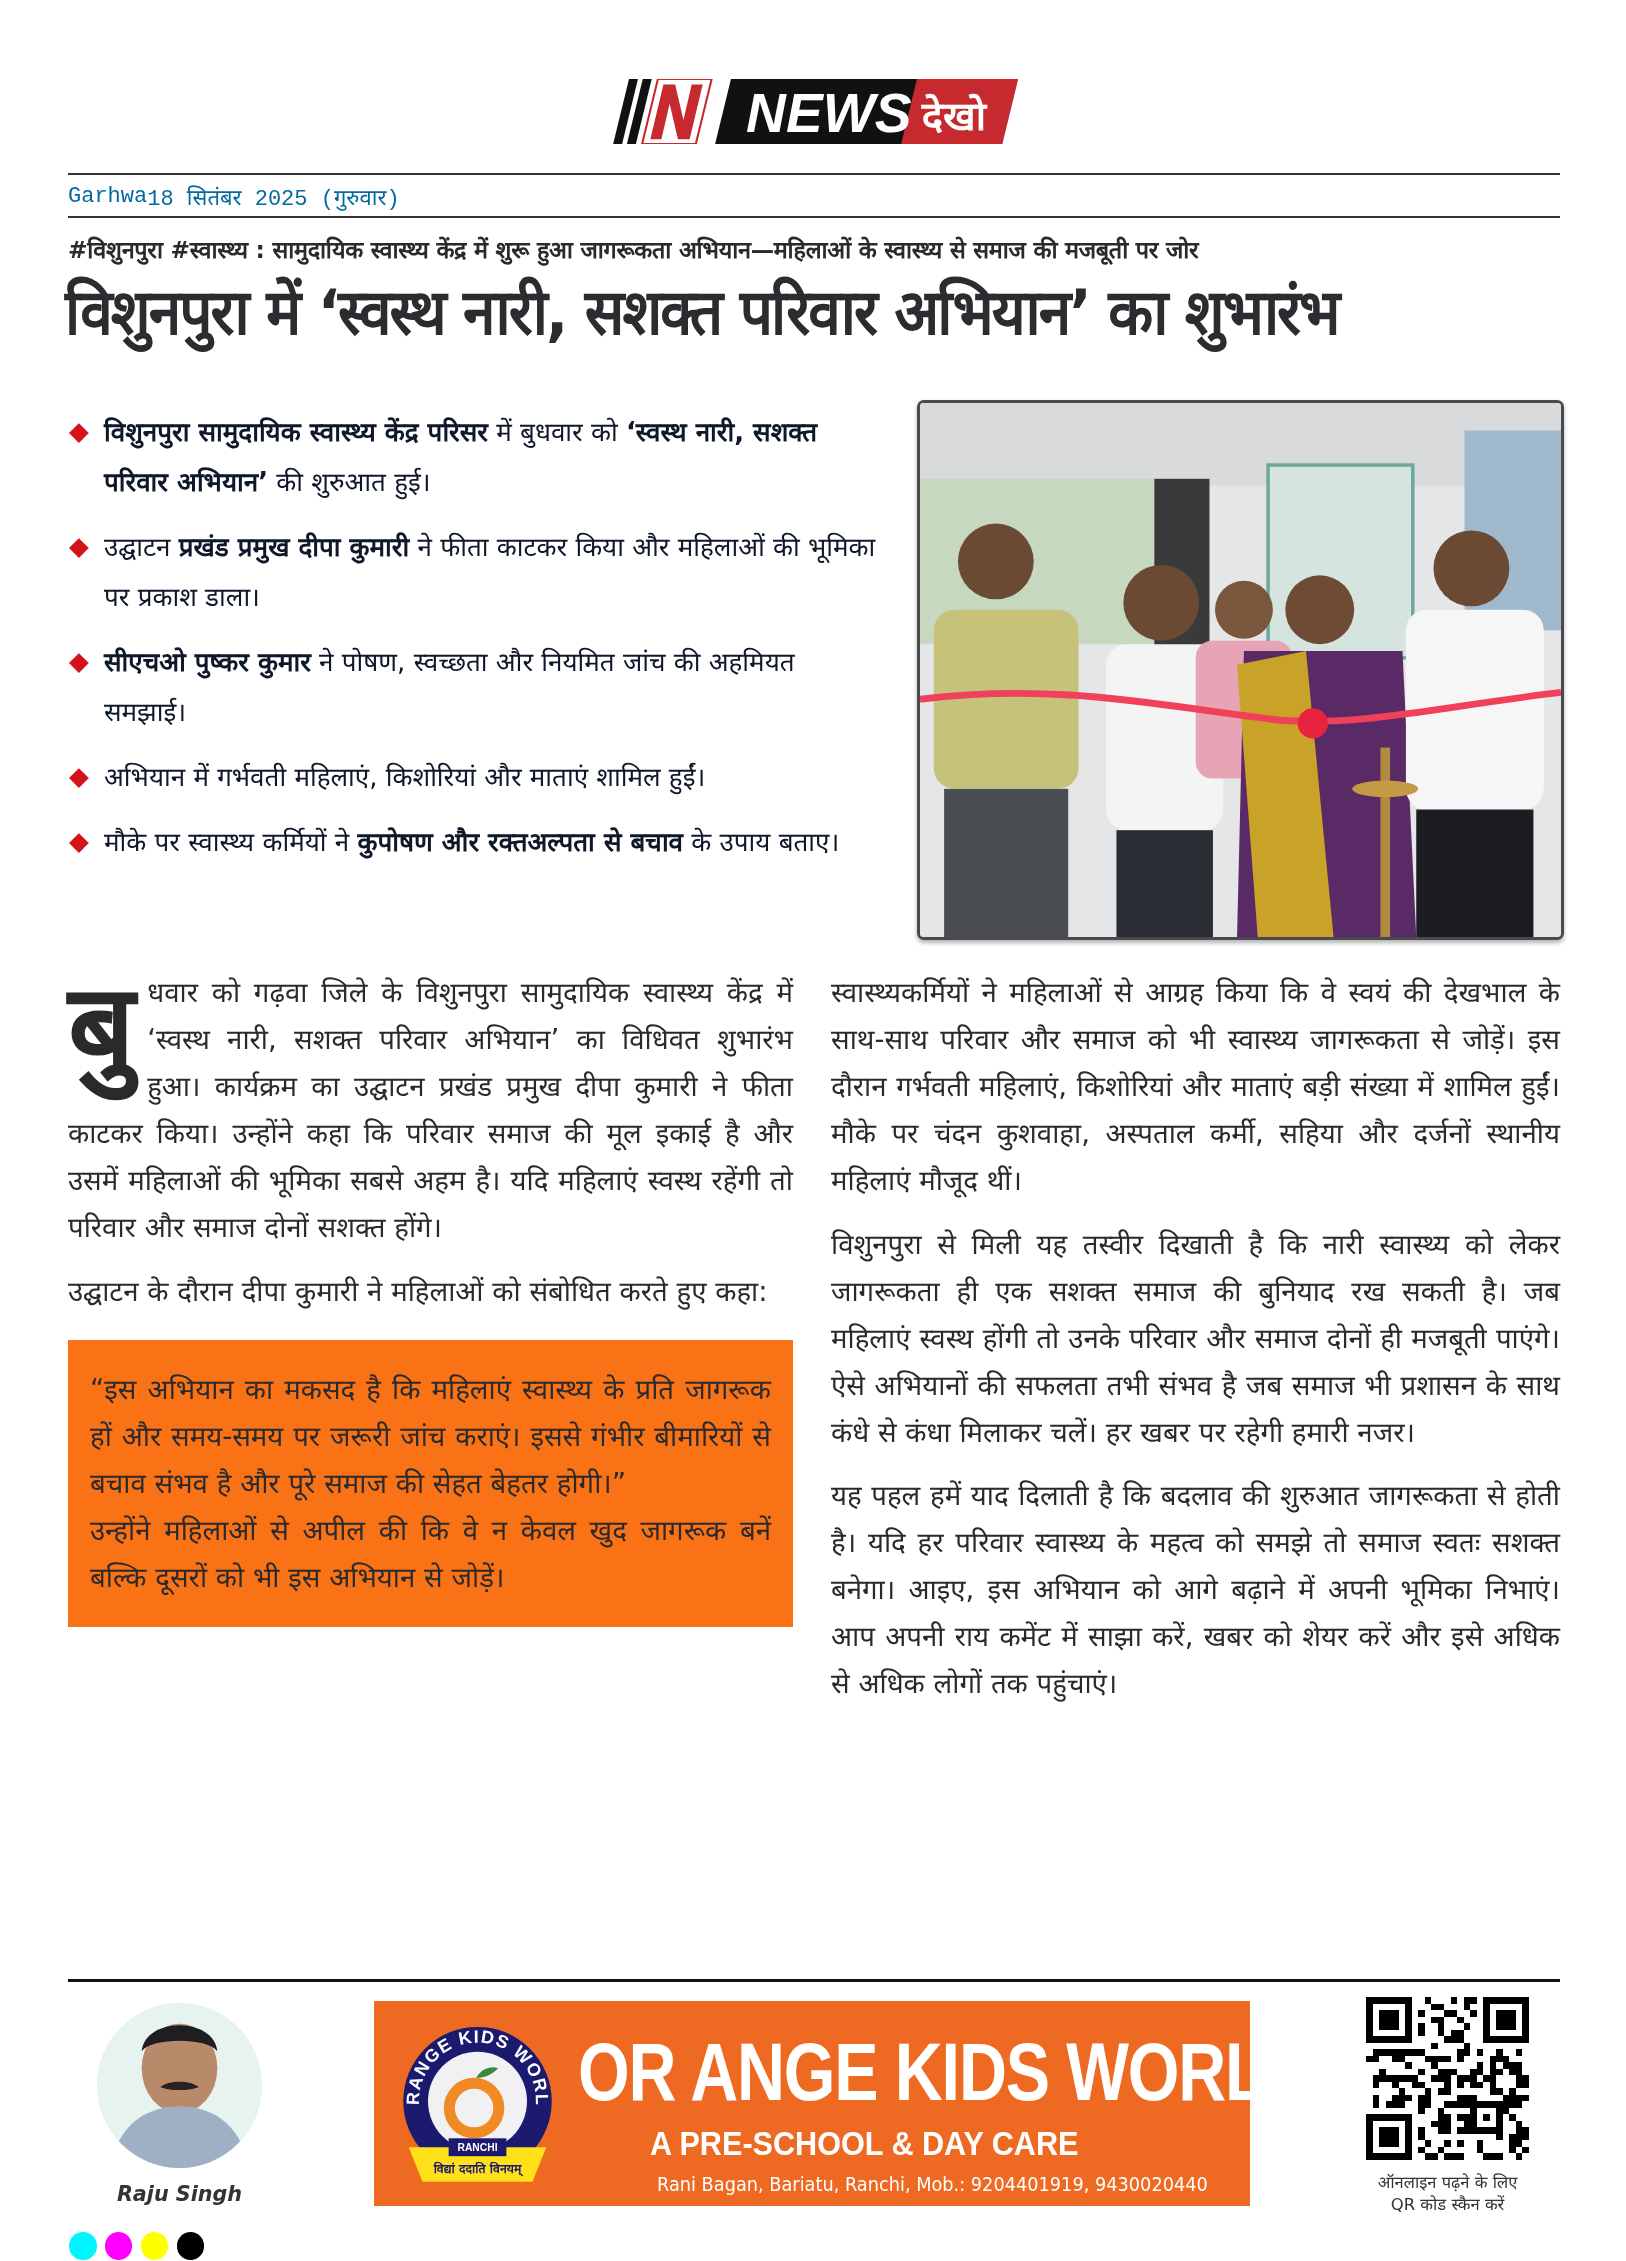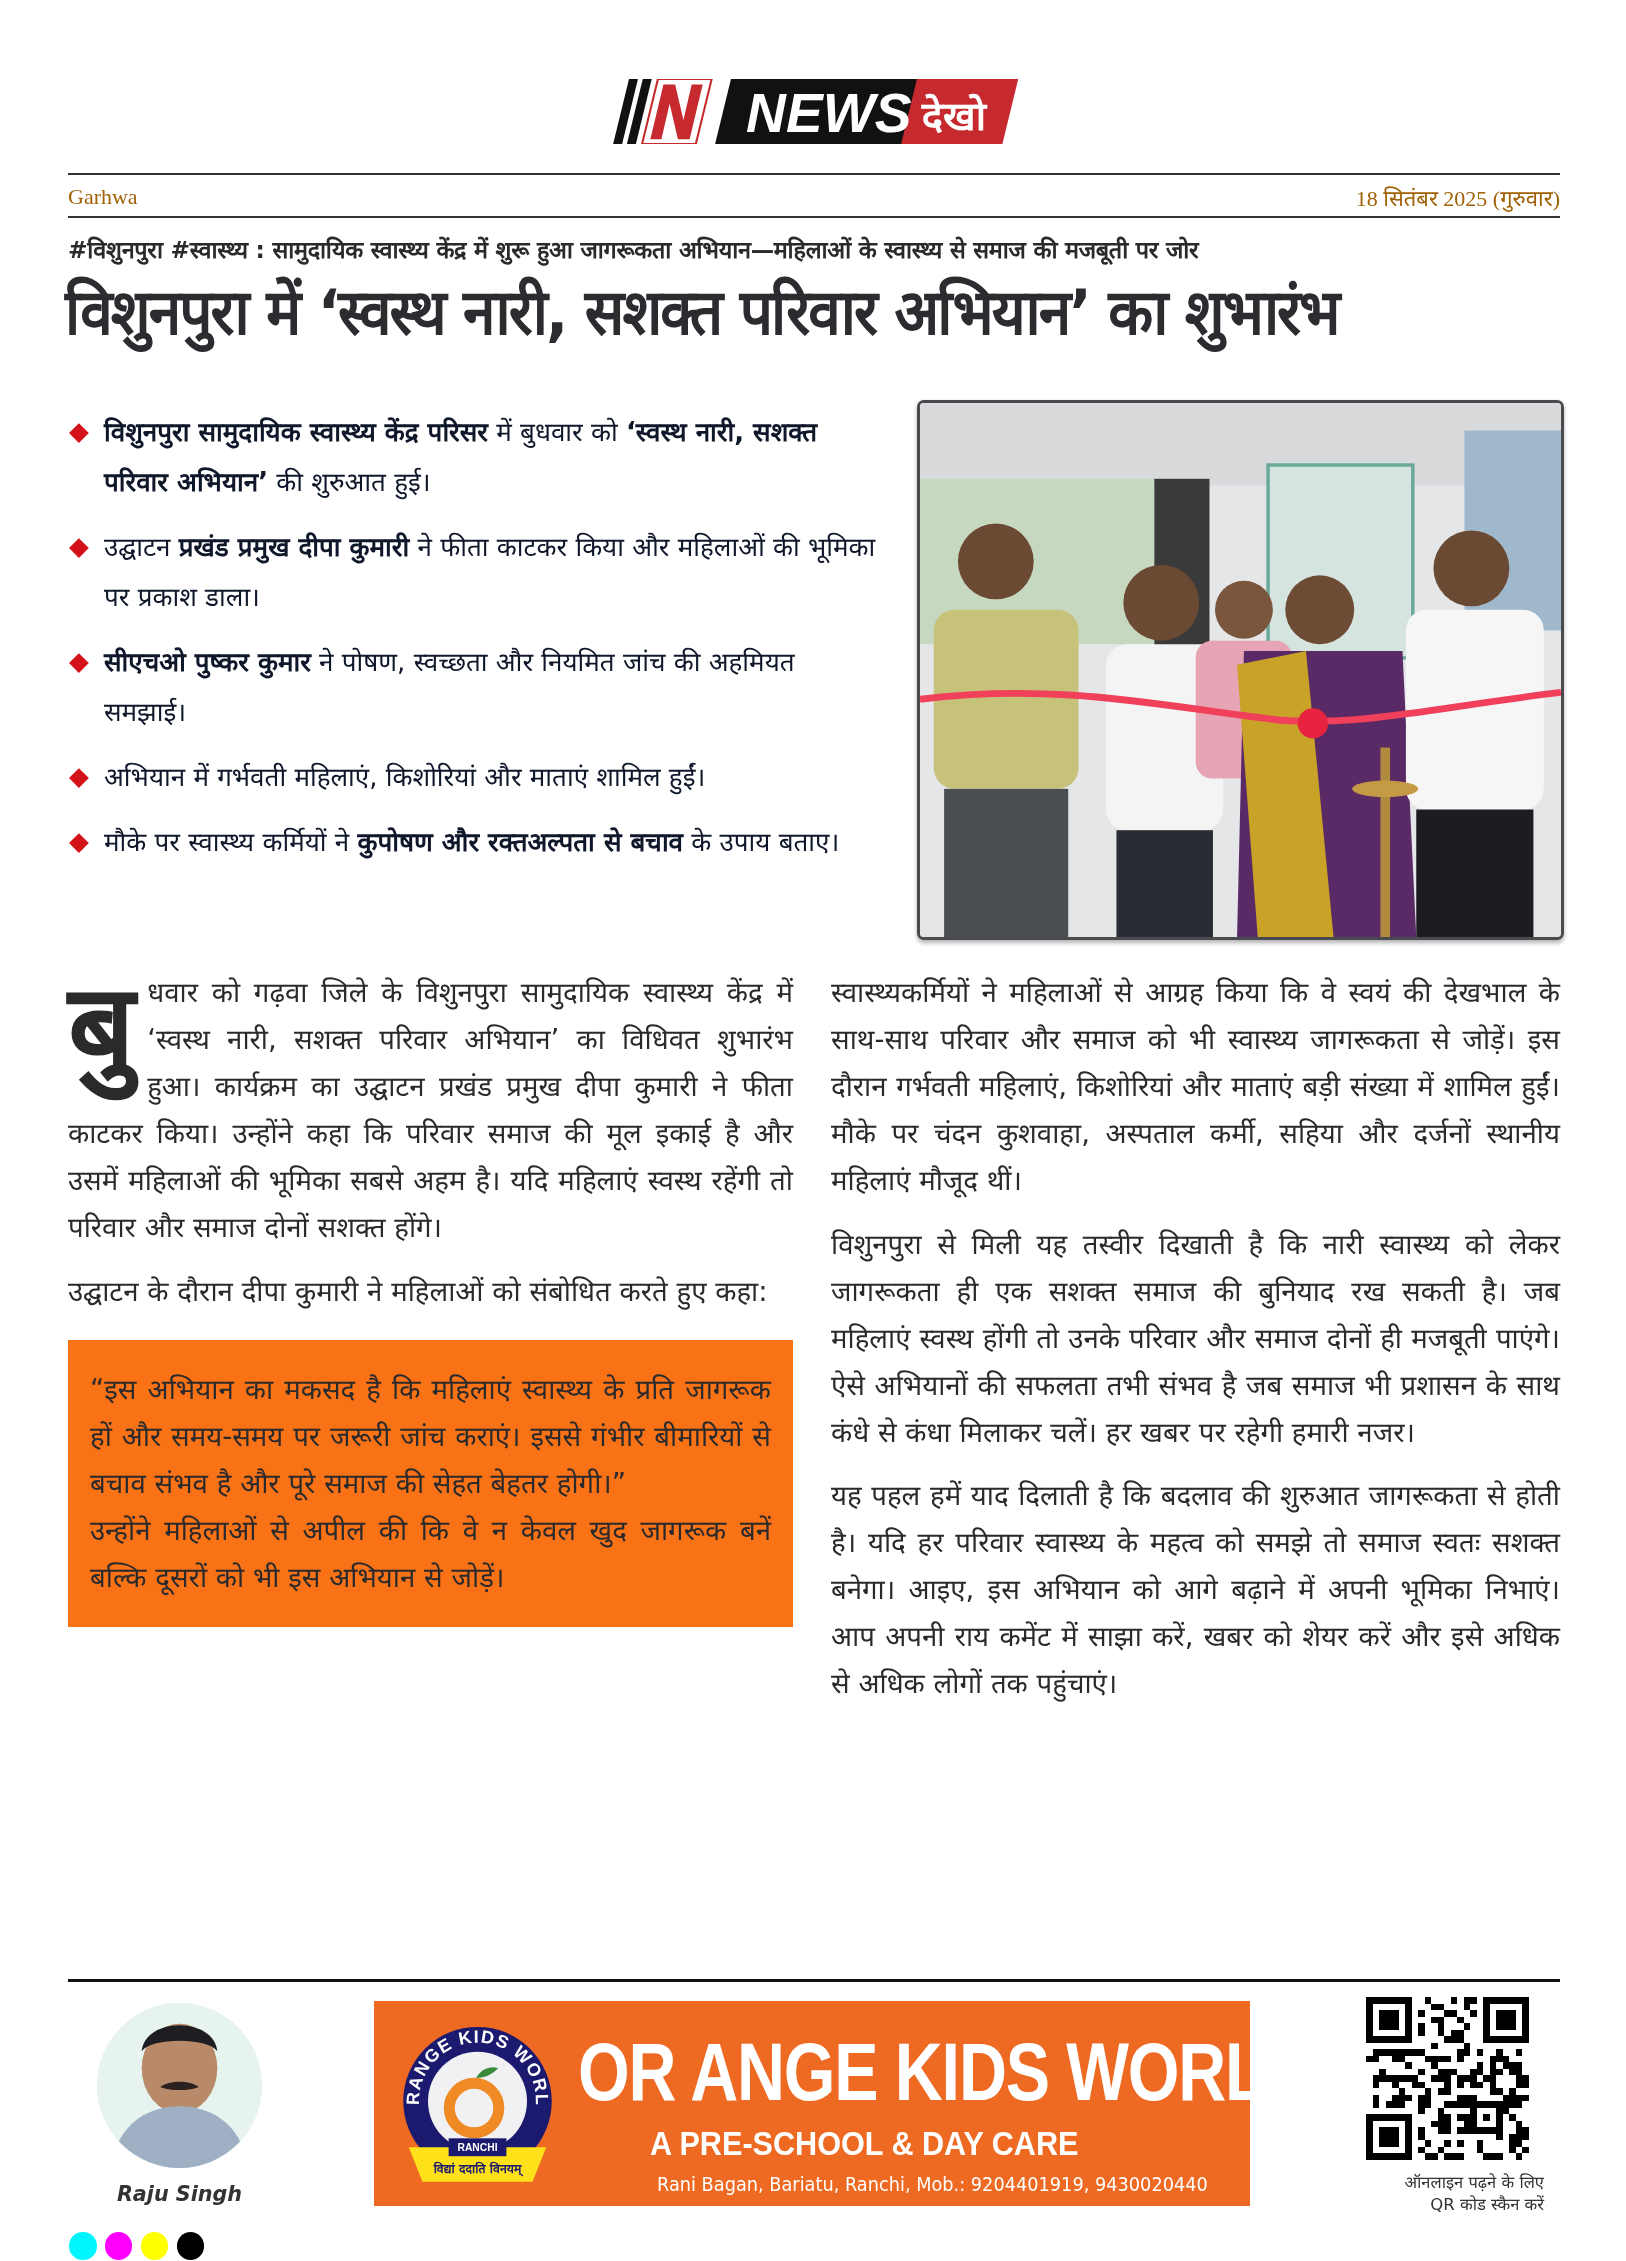--- a/index.html
+++ b/index.html
@@ -13,22 +13,22 @@
     position: absolute; left: 598px; top: 79px; width: 434px; height: 65px;
   }
   .logo svg { width: 100%; height: 100%; display: block; }
 
   
   .rule { position: absolute; left: 68px; width: 1492px; background: #333; }
   .rule.top { top: 173px; height: 2.1px; }
   .rule.mid { top: 216px; height: 2.1px; }
   .dateline {
     position: absolute; left: 68px; top: 178px; width: 1492px; height: 37px;
-    display: flex; justify-content: space-between; align-items: center;
-    font-family: Liberation Serif, serif; font-size: 22px; color: #a16207;
+    display: flex; align-items: center;
+    font-family: Liberation Mono, monospace; font-size: 22px; color: #0369a1;
   }
 
   
   .kicker {
     position: absolute; left: 68px; top: 233px; width: 1492px;
     font-family: "DejaVu Sans", sans-serif; font-size: 23.4px; font-weight: bold;
     color: #2a2a2d; white-space: nowrap; letter-spacing: -0.3px;
   }
   .headline {
     position: absolute; left: 65px; top: 274px; width: 1496px;
@@ -119,21 +119,21 @@
     position: absolute; left: 283px; top: 172px; width: 552px;
     font-family: "DejaVu Sans", sans-serif; font-size: 19.3px; white-space: nowrap;
     transform: scaleX(0.92); transform-origin: left top;
   }
 
   .qr {
     position: absolute; left: 1366px; top: 1997px; width: 163px; height: 163px;
   }
   .qr svg { width: 100%; height: 100%; display: block; }
   .qr-caption {
-    position: absolute; left: 1351px; top: 2172px; width: 193px; text-align: right;
+    position: absolute; left: 1351px; top: 2172px; width: 193px; text-align: center;
     font-size: 16.5px; line-height: 22px; color: #333;
   }
 </style>
 </head>
 <body>
 
 <div class="logo">
   <svg viewBox="0 0 630 95" preserveAspectRatio="none">
     <polygon points="22,95 45,0 58,0 35,95" fill="#111"></polygon>
     <polygon points="42,95 65,0 78,0 55,95" fill="#111"></polygon>

